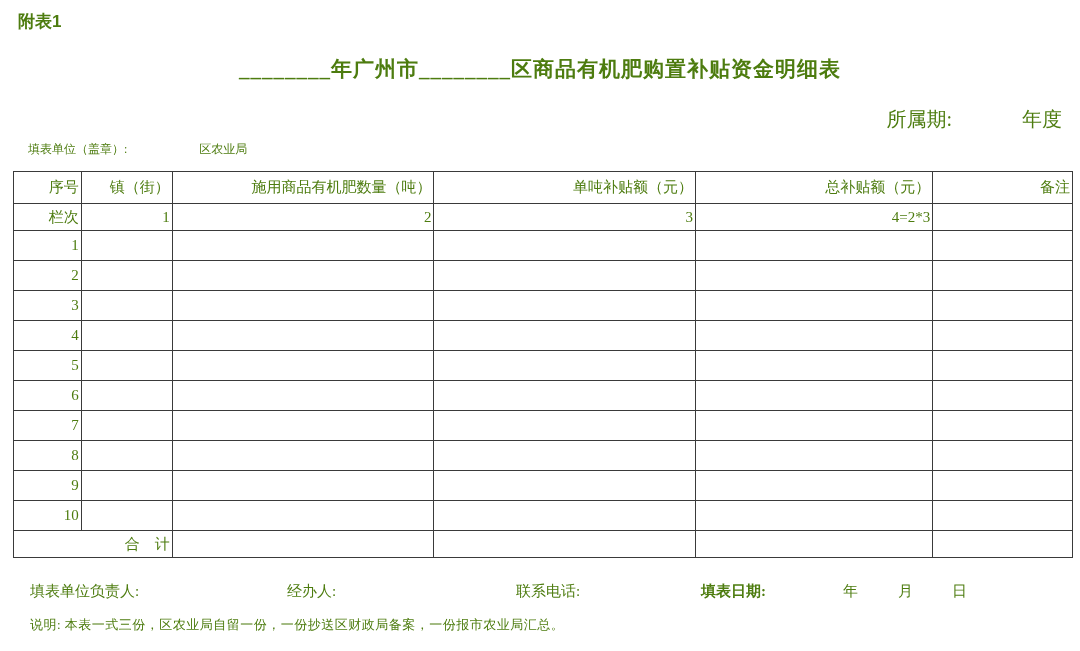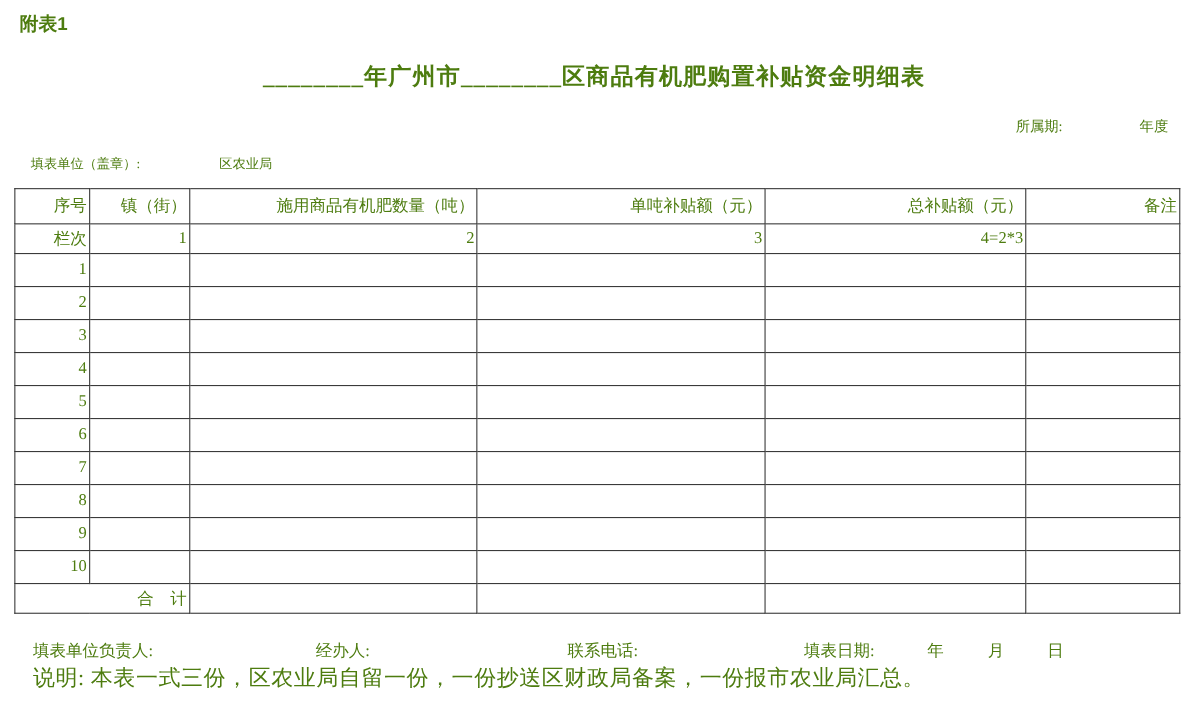--- a/index.html
+++ b/index.html
@@ -32,21 +32,21 @@
     text-align: center;
     font-size: 21px;
     font-weight: bold;
     letter-spacing: 1px;
     white-space: nowrap;
   }
   .period-row {
     position: absolute;
     top: 106px;
     right: 18px;
-    font-size: 13px;
+    font-size: 20px;
   }
   .period-row .gap { display: inline-block; width: 70px; }
   .unit-row {
     position: absolute;
     top: 141px;
     left: 28px;
     font-size: 12px;
   }
   .unit-row .gap { display: inline-block; width: 72px; }
 
@@ -79,30 +79,30 @@
     top: 582px;
     left: 0;
     width: 100%;
     height: 20px;
     font-size: 15px;
   }
   .footer-line span { position: absolute; white-space: nowrap; }
   .fl-responsible { left: 30px; }
   .fl-handler { left: 287px; }
   .fl-phone { left: 516px; }
-  .fl-date { left: 731px; }
+  .fl-date { left: 701px; font-weight: bold; }
   .fl-year { left: 843px; }
   .fl-month { left: 898px; }
   .fl-day { left: 952px; }
 
   .note-line {
     position: absolute;
-    top: 603px;
+    top: 616px;
     left: 30px;
-    font-size: 20px;
+    font-size: 13px;
     letter-spacing: 0.5px;
     white-space: nowrap;
   }
 </style>
 </head>
 <body>
 
 <div class="page">
 
   <div class="appendix">附表1</div>

